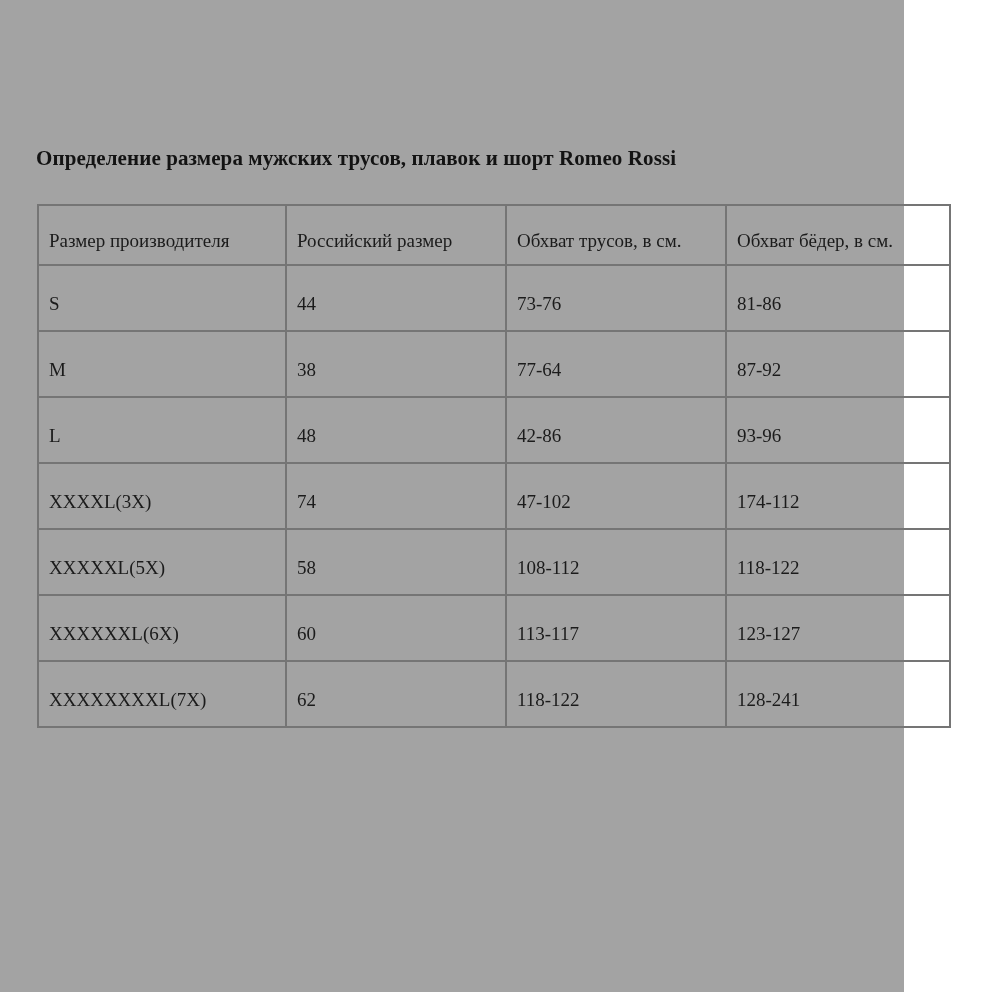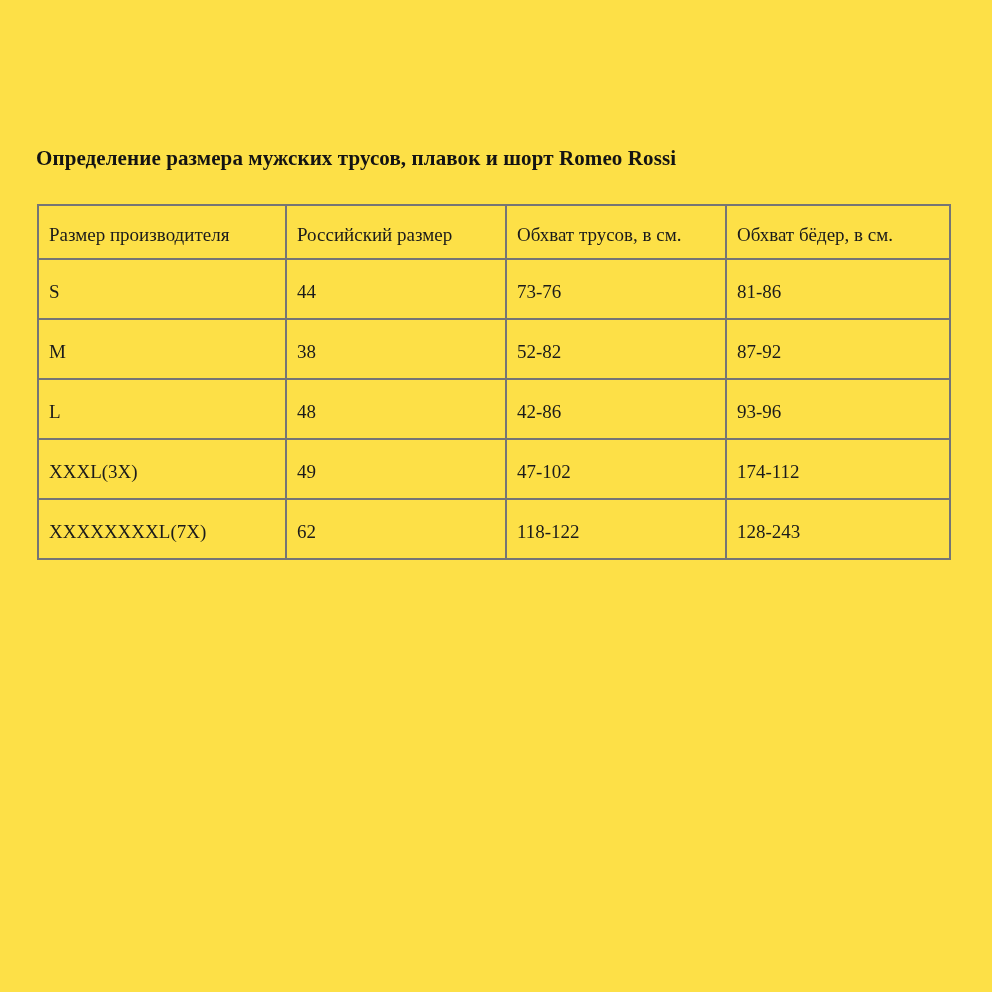--- a/index.html
+++ b/index.html
@@ -5,23 +5,23 @@
   html, body {
     margin: 0;
     padding: 0;
     background: #ffffff;
     width: 992px;
     height: 992px;
     overflow: hidden;
     font-family: "Liberation Serif", "DejaVu Serif", serif;
   }
   .page {
-    width: 992px;
+    width: 904px;
     height: 992px;
-    background: #fde047;
+    background: #a3a3a3;
     position: relative;
   }
   .doc-title {
     position: absolute;
     left: 36px;
     top: 146px;
     font-size: 21px;
     font-weight: bold;
     color: #131313;
     letter-spacing: 0.1px;
@@ -39,21 +39,21 @@
   }
   table.size-table col.c1 { width: 248px; }
   table.size-table col.c2 { width: 220px; }
   table.size-table col.c3 { width: 220px; }
   table.size-table col.c4 { width: 224px; }
   table.size-table th,
   table.size-table td {
     border: 2px solid #757575;
     text-align: left;
     font-weight: normal;
-    padding: 10px 10px 4px 10px;
+    padding: 16px 10px 4px 10px;
     vertical-align: middle;
     overflow: hidden;
     white-space: nowrap;
   }
   table.size-table th {
     height: 38px;
   }
   table.size-table td {
     height: 44px;
   }
@@ -83,37 +83,49 @@
     <tbody>
     <tr>
           <td>S</td>
           <td>44</td>
           <td>73-76</td>
           <td>81-86</td>
         </tr>
         <tr>
           <td>M</td>
           <td>38</td>
-          <td>52-82</td>
+          <td>77-64</td>
           <td>87-92</td>
         </tr>
         <tr>
           <td>L</td>
           <td>48</td>
           <td>42-86</td>
           <td>93-96</td>
         </tr>
         <tr>
-          <td>XXXL(3X)</td>
-          <td>49</td>
+          <td>XXXXL(3X)</td>
+          <td>74</td>
           <td>47-102</td>
           <td>174-112</td>
+        </tr>
+        <tr>
+          <td>XXXXXL(5X)</td>
+          <td>58</td>
+          <td>108-112</td>
+          <td>118-122</td>
+        </tr>
+        <tr>
+          <td>XXXXXXL(6X)</td>
+          <td>60</td>
+          <td>113-117</td>
+          <td>123-127</td>
         </tr>
         <tr>
           <td>XXXXXXXXL(7X)</td>
           <td>62</td>
           <td>118-122</td>
-          <td>128-243</td>
+          <td>128-241</td>
         </tr>
       </tbody>
   </table>
 
 </div>
 
 </body></html>

